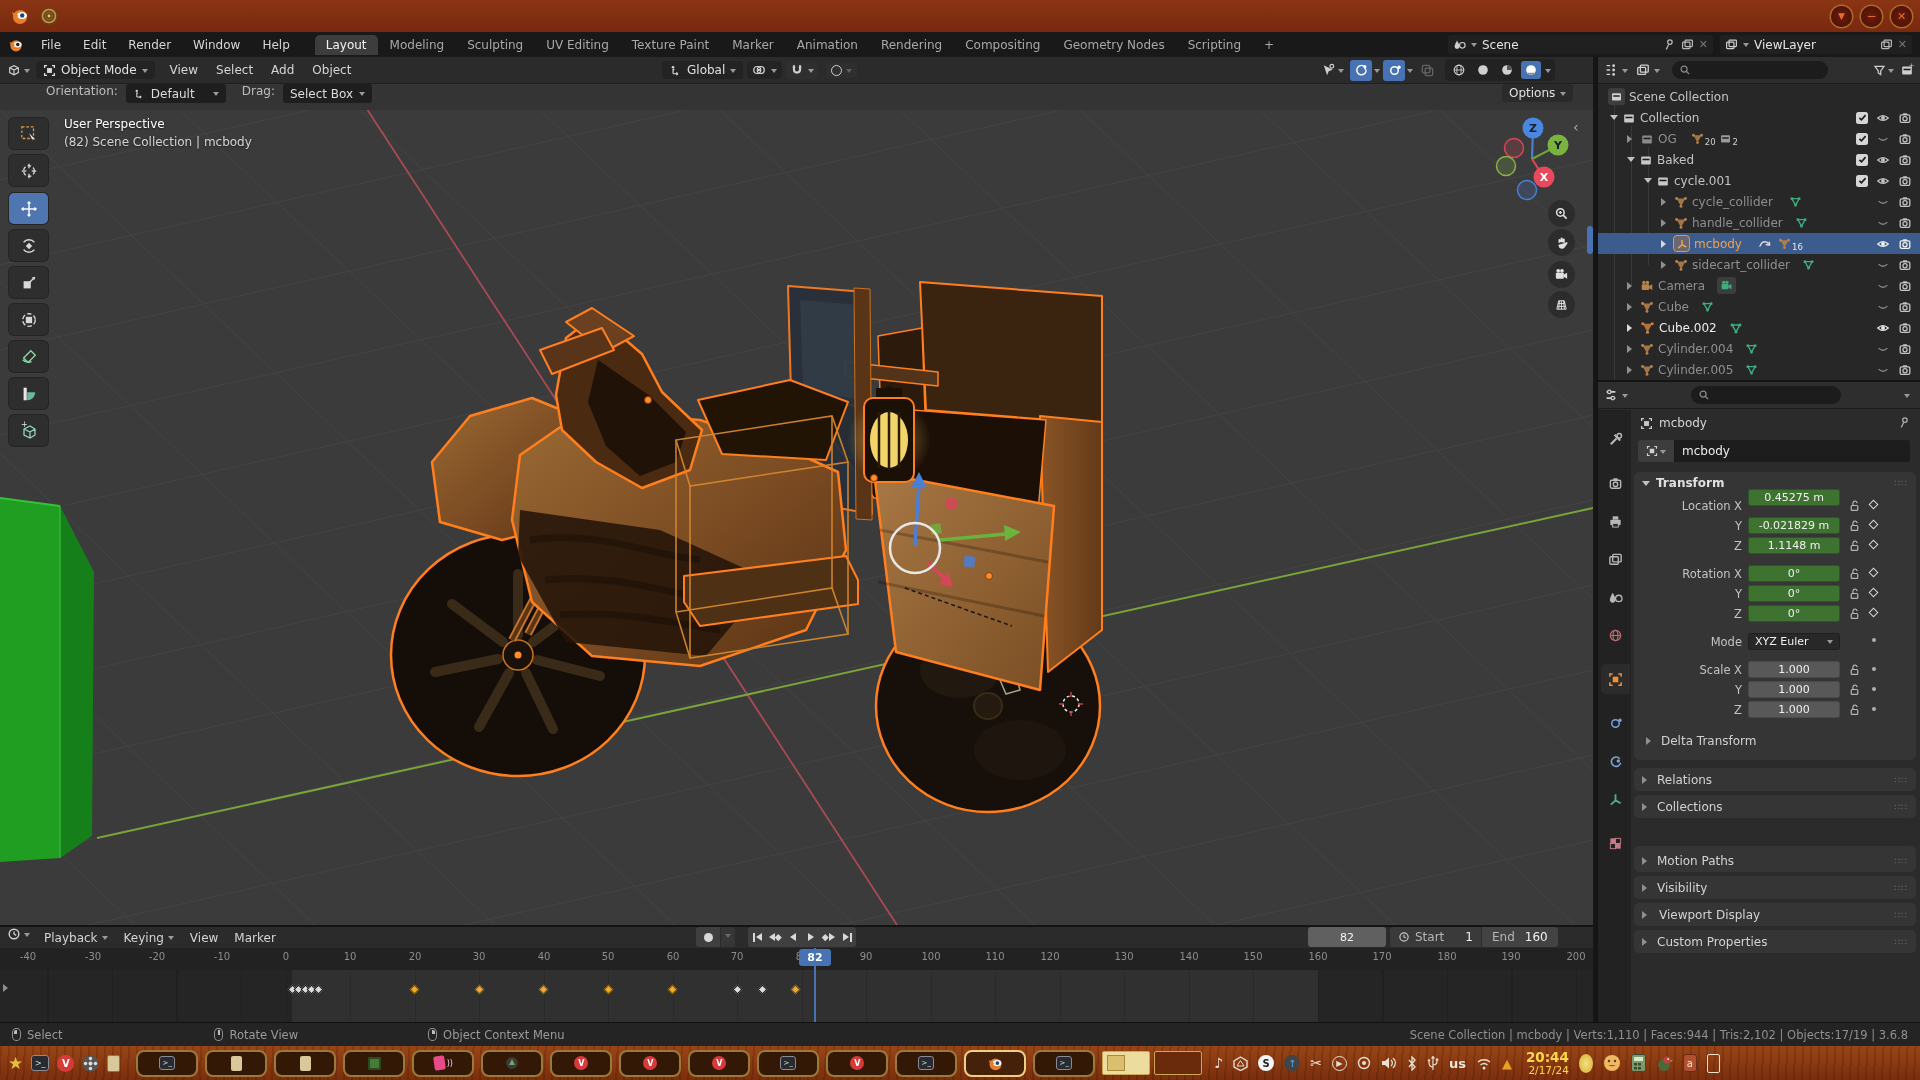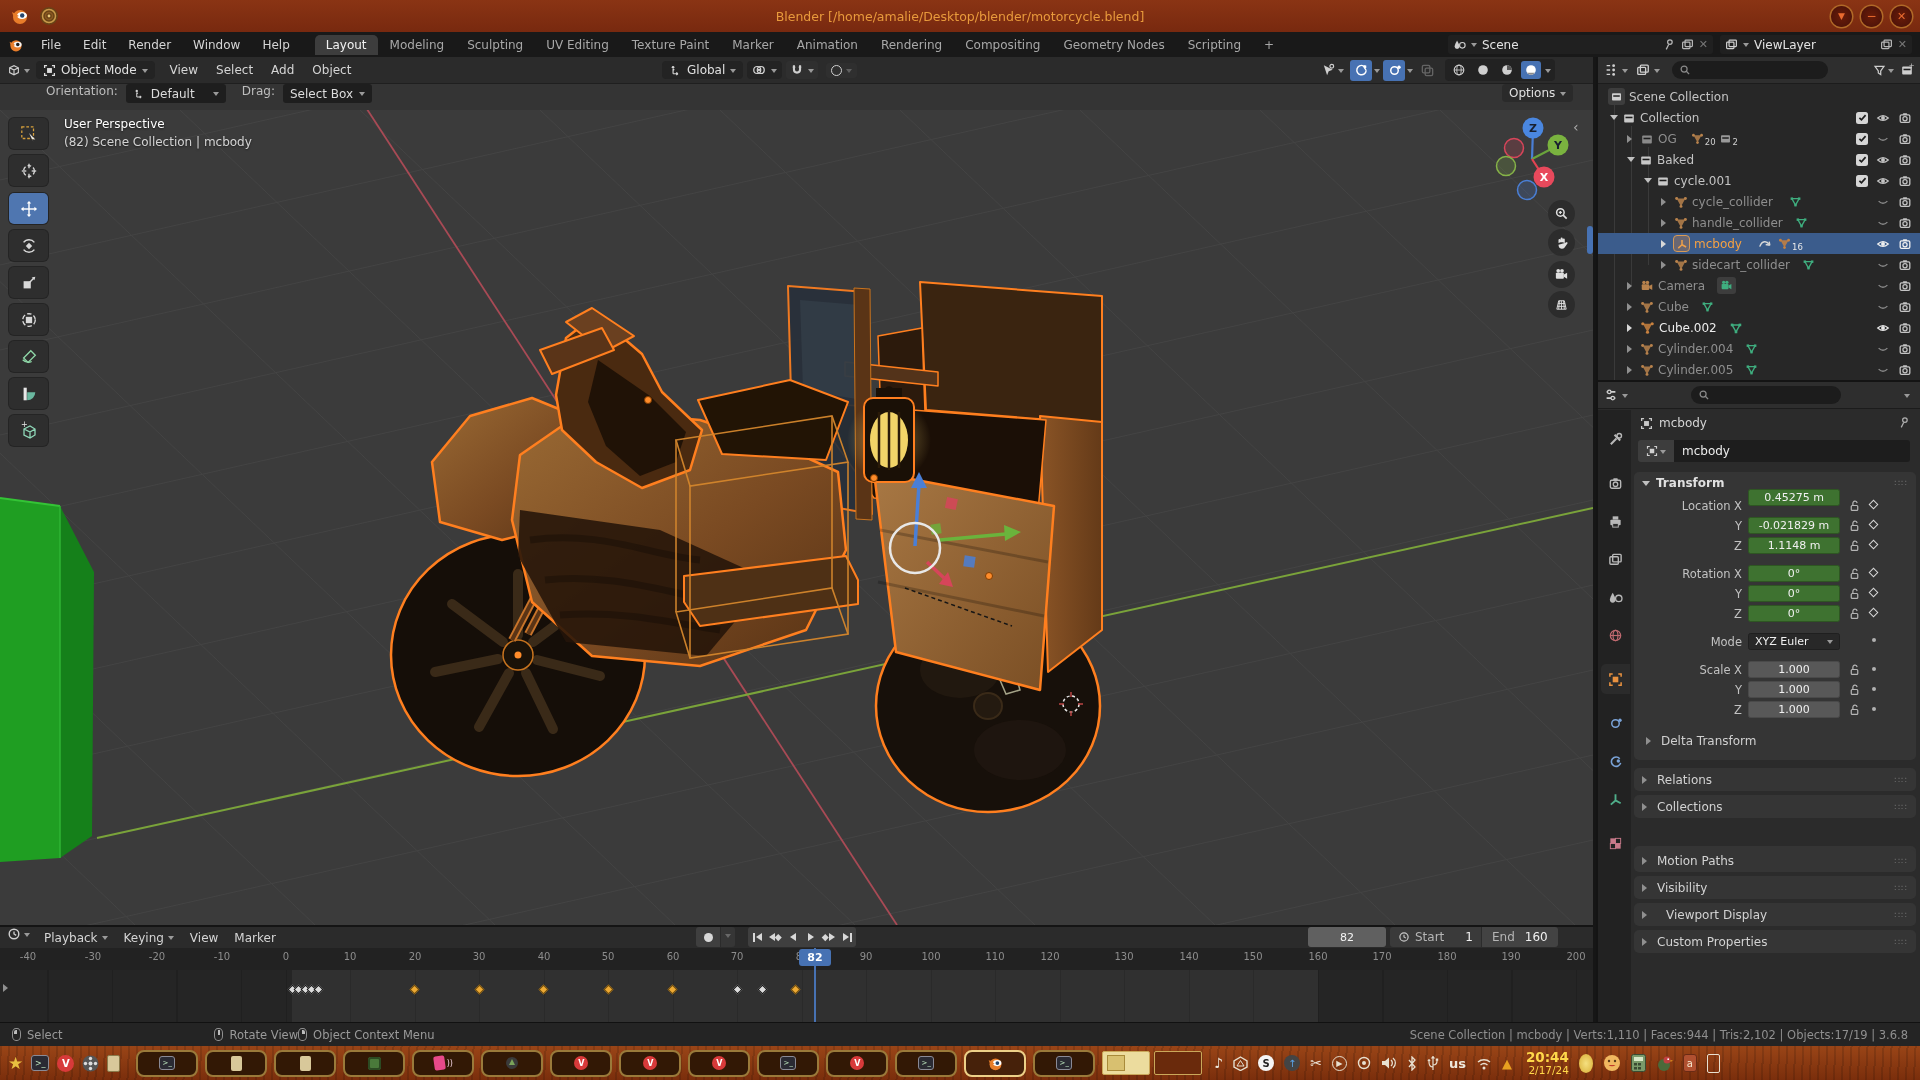--- a/index.html
+++ b/index.html
@@ -226,21 +226,20 @@
         </svg>
   </span>
   <span class="lico">
     <svg width="22" height="22" viewBox="0 0 22 22">
           <circle cx="11" cy="11" r="9" fill="#6a4216"></circle>
           <circle cx="11" cy="11" r="6.5" fill="none" stroke="#c89a4a" stroke-width="1.5"></circle>
           <circle cx="11" cy="11" r="3.5" fill="none" stroke="#8a5a22" stroke-width="1.5"></circle>
           <circle cx="11" cy="11" r="1.4" fill="#e8c87a"></circle>
         </svg>
   </span>
-  <div class="abs" style="left:0;width:1920px;text-align:center;font-size:12.5px;color:#e89a3c">Blender [/home/amalie/Desktop/blender/motorcycle.blend]</div>
   <div class="abs r" style="right:8px;gap:9px">
     <span class="ic" style="width:21px;height:21px;border-radius:50%;background:radial-gradient(#6a1c08,#45100a);box-shadow:0 0 0 1.5px #b06a28;color:#e86a30;font-size:9px">▼</span>
     <span class="ic" style="width:21px;height:21px;border-radius:50%;background:radial-gradient(#6a1c08,#45100a);box-shadow:0 0 0 1.5px #b06a28;color:#e86a30;font-size:12px">−</span>
     <span class="ic" style="width:21px;height:21px;border-radius:50%;background:radial-gradient(#6a1c08,#45100a);box-shadow:0 0 0 1.5px #b06a28;color:#e86a30;font-size:11px">✕</span>
   </div>
 </div>
 
 <div class="abs menubar">
   <span class="ic" style="margin:0 6px 0 8px">
     <svg width="16" height="16" viewBox="0 0 20 20">
@@ -1187,21 +1186,21 @@
   <div class="panel" style="top:467px;height:23px;padding:0 8px;gap:6px">
         <span class="tri-rt"></span>
         <span>Motion Paths</span>
         <span class="grip" style="margin-left:auto">∷∷</span>
       </div>
   <div class="panel" style="top:494px;height:23px;padding:0 8px;gap:6px">
         <span class="tri-rt"></span>
         <span>Visibility</span>
         <span class="grip" style="margin-left:auto">∷∷</span>
       </div>
-  <div class="panel" style="top:521px;height:23px;padding:0 8px;gap:15px">
+  <div class="panel" style="top:521px;height:23px;padding:0 8px;gap:8px">
         <span class="tri-rt"></span>
         <span>Viewport Display</span>
         <span class="grip" style="margin-left:auto">∷∷</span>
       </div>
   <div class="panel" style="top:548px;height:23px;padding:0 8px;gap:6px">
         <span class="tri-rt"></span>
         <span>Custom Properties</span>
         <span class="grip" style="margin-left:auto">∷∷</span>
       </div>
 </div>
@@ -1325,21 +1324,21 @@
           <i style="left:1px;top:1px;width:3px;height:4px;border-radius:2px 0 0 0"></i>
         </span>
     <span>Select</span>
   </span>
   <span class="r" style="margin-left:152px">
     <span class="mouse">
           <i style="left:2.5px;top:1px;width:2px;height:5px"></i>
         </span>
     <span>Rotate View</span>
   </span>
-  <span class="r" style="">
+  <span class="r" style="margin-left:130px">
     <span class="mouse">
           <i style="right:1px;top:1px;width:3px;height:4px;border-radius:0 2px 0 0"></i>
         </span>
     <span>Object Context Menu</span>
   </span>
   <span style="margin-left:auto;margin-right:12px;color:#8f8f8f">Scene Collection | mcbody | Verts:1,110 | Faces:944 | Tris:2,102 | Objects:17/19 | 3.6.8</span>
 </div>
 
 <div class="abs taskbar">
   <span class="lico" style="margin-left:8px;color:#e8c040;font-size:17px">★</span>

